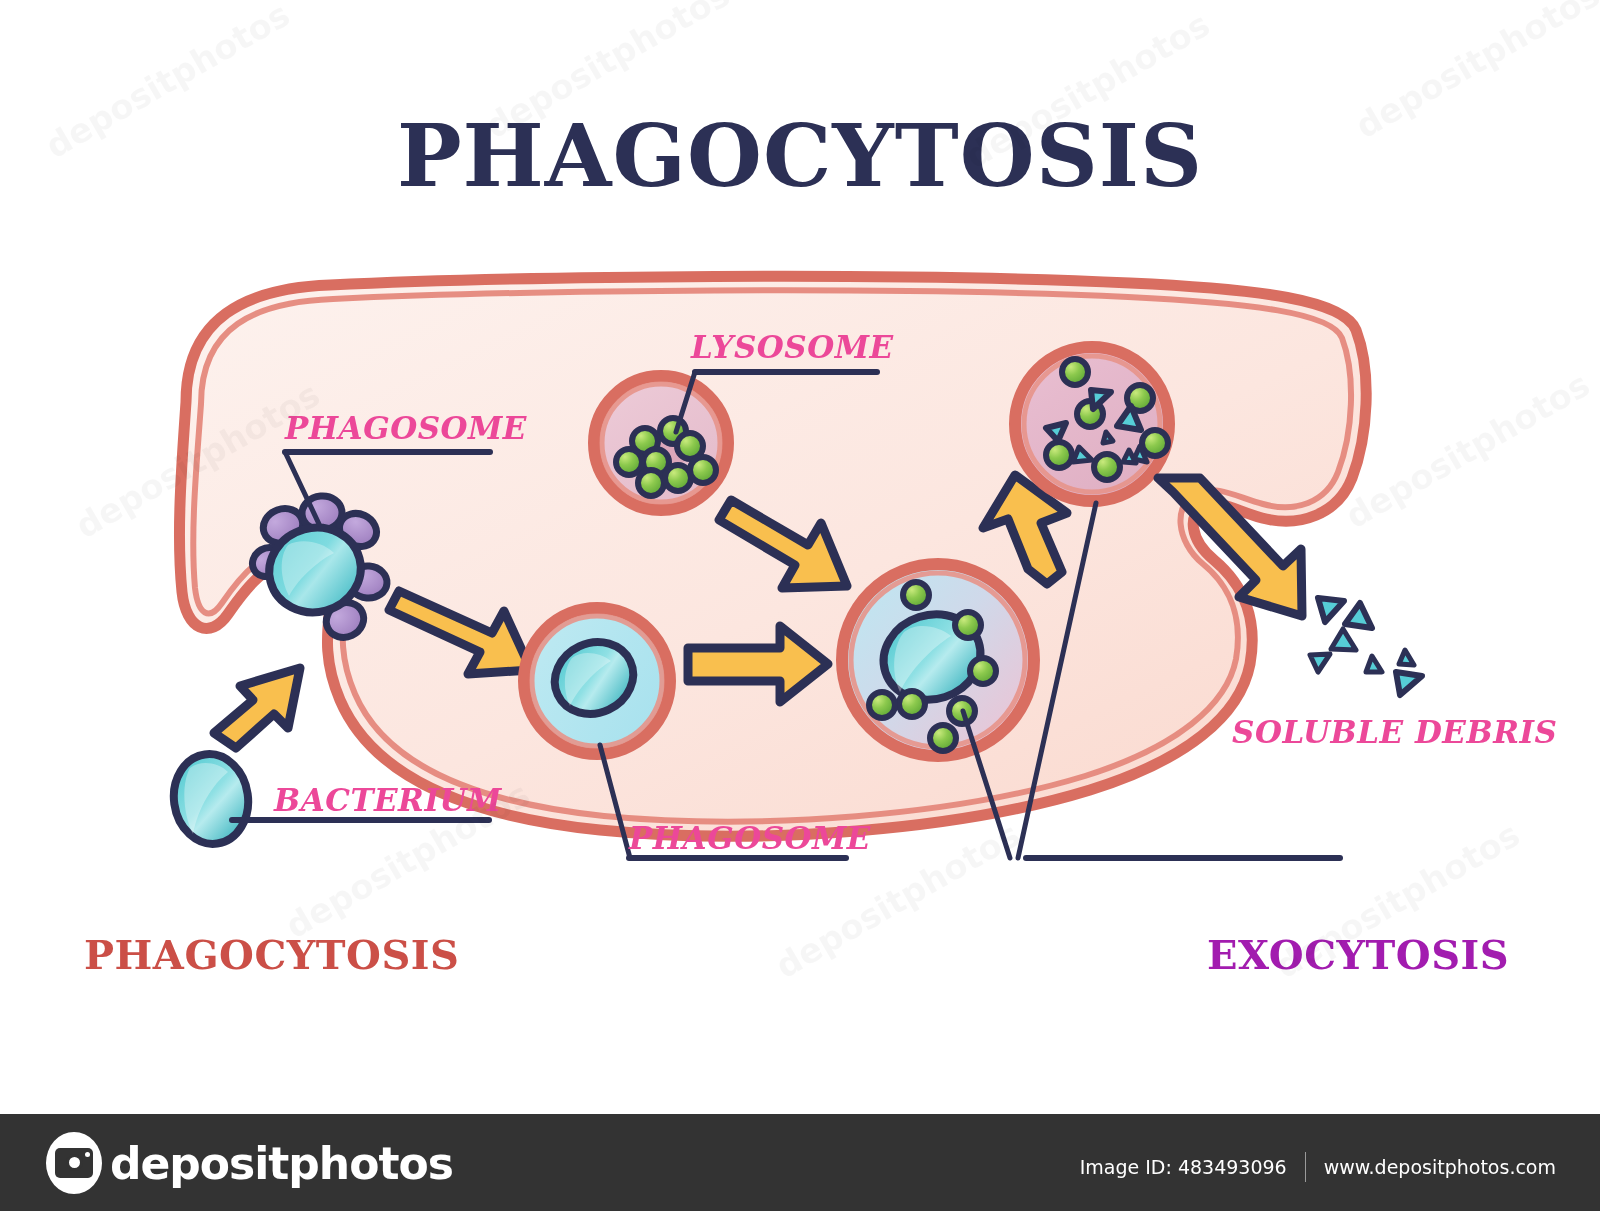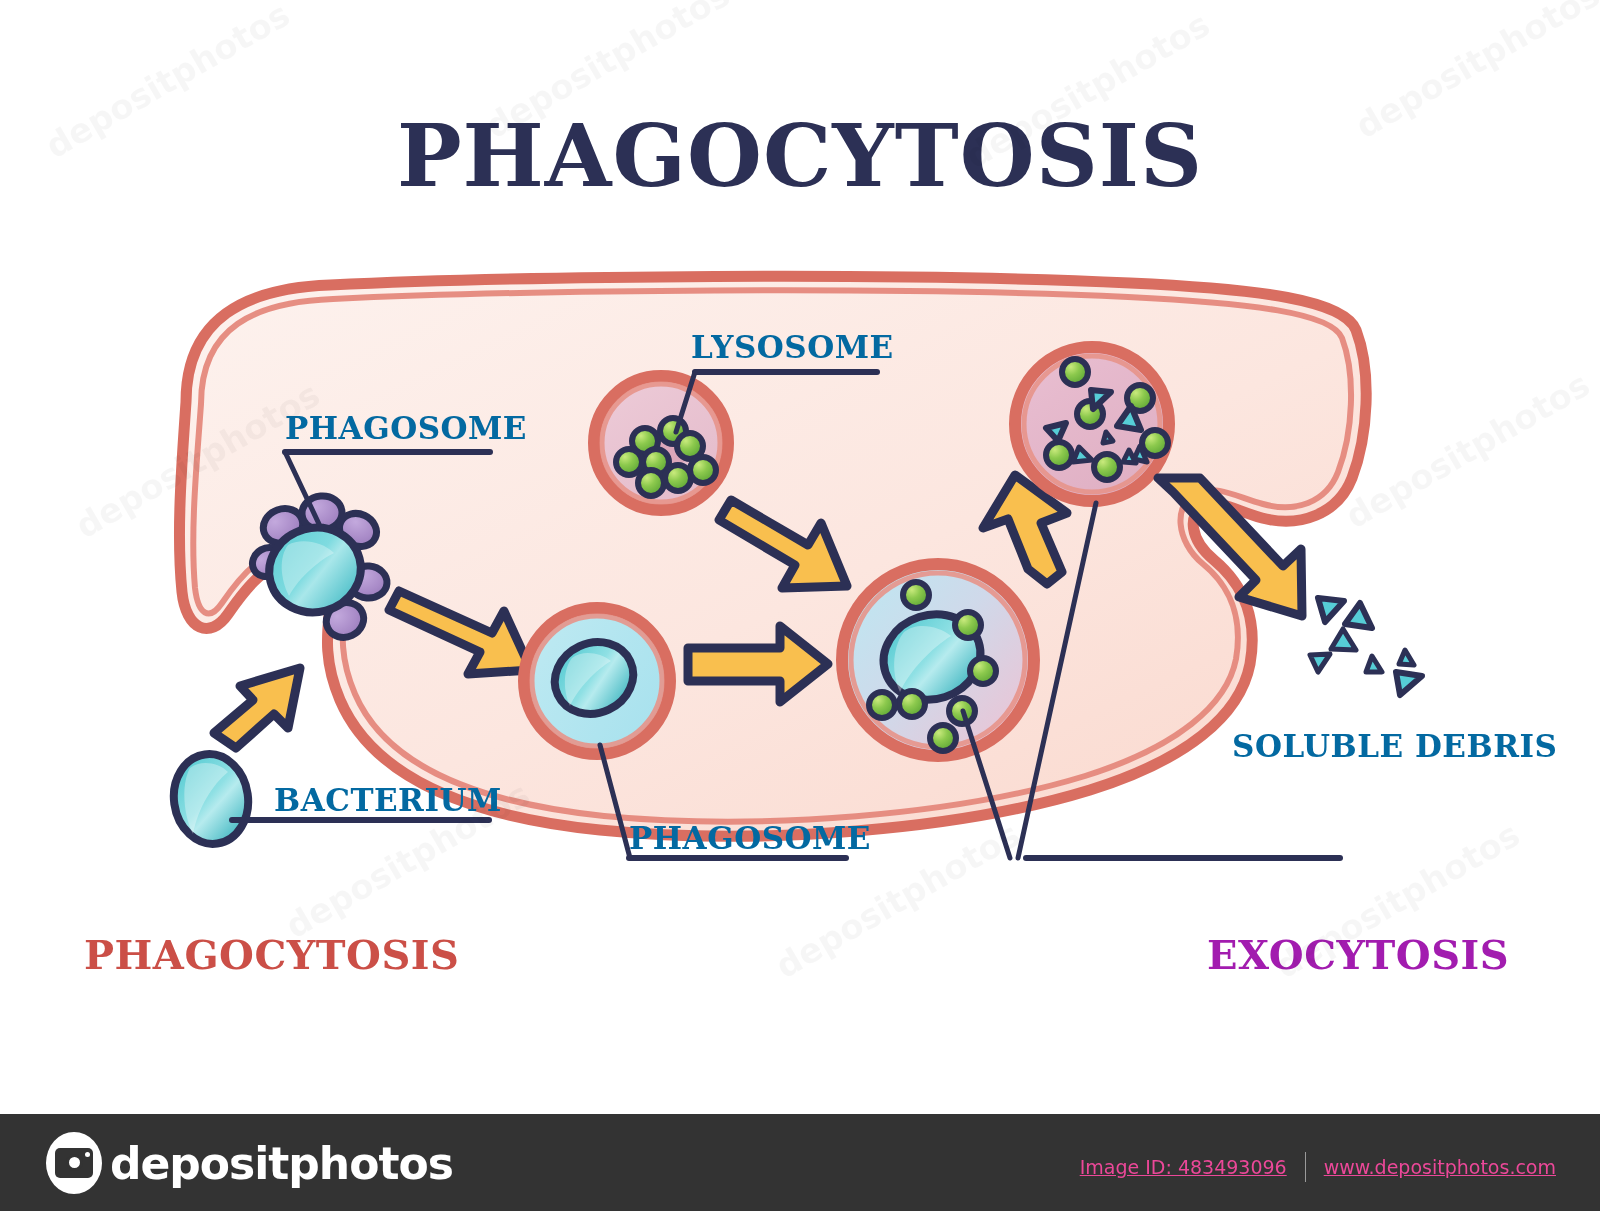--- a/index.html
+++ b/index.html
@@ -10,42 +10,43 @@
     overflow:hidden;
     position:relative;
   }
   #stage{position:absolute;left:0;top:0;width:1304px;height:1211px;}
   svg.layer{position:absolute;left:0;top:0;width:1600px;height:1211px;}
 
   .lbl{
     position:absolute;
     font-family:"DejaVu Serif", serif;
     font-weight:700;
-    color:#0369a1;
+    color:#ec4899;
     letter-spacing:0.5px;
     white-space:nowrap;
     line-height:1;
+    font-style:italic;
   }
   #title{
     position:absolute;
     left:0;top:113px;width:1600px;
     text-align:center;
     font-family:"DejaVu Serif", serif;
     font-weight:700;
     font-size:86px;
     color:#2c3055;
     letter-spacing:1px;
     line-height:1;
   }
   #lbl-receptors{left:285px;top:413px;font-size:31px;}
   #lbl-lysosome{left:691px;top:332px;font-size:31px;}
   #lbl-bacterium{left:274px;top:785px;font-size:31px;text-align:right;}
   #lbl-phagosome{left:629px;top:823px;font-size:31px;}
   #lbl-phagolyso{left:1026px;top:823px;font-size:31px;}
-  #lbl-debris{left:1232px;top:717px;font-size:31px;margin-top:14px;}
+  #lbl-debris{left:1232px;top:717px;font-size:31px;}
 
   #lbl-phago-bottom{
     position:absolute;left:84px;top:935px;
     font-family:"DejaVu Serif", serif;font-weight:700;
     font-size:40px;color:#cb4f47;letter-spacing:0.5px;white-space:nowrap;line-height:1;
   }
   #lbl-exo-bottom{
     position:absolute;left:1207px;top:935px;
     font-family:"DejaVu Serif", serif;font-weight:700;
     font-size:40px;color:#a21caf;letter-spacing:0.5px;white-space:nowrap;line-height:1;
@@ -76,21 +77,21 @@
     position:absolute;left:39px;top:20px;width:5px;height:5px;border-radius:50%;background:#ffffff;
   }
   #footer-wordmark{
     font-family:"DejaVu Sans", sans-serif;
     font-weight:700;font-size:44px;color:#ffffff;letter-spacing:-1px;
   }
   #footer-right{
     position:absolute;right:44px;top:38px;
     display:flex;align-items:center;gap:18px;
     font-family:"DejaVu Sans", sans-serif;
-    font-size:19px;color:#ec4899;text-decoration:underline;
+    font-size:19px;color:#ffffff;
   }
   #footer-right .divider{
     width:1px;height:30px;background:#9a9a9a;display:inline-block;
   }
   .wm{
     position:absolute;color:rgba(0,0,0,0.035);
     font-family:"DejaVu Sans", sans-serif;font-size:34px;font-weight:700;
     transform:rotate(-30deg);pointer-events:none;white-space:nowrap;
   }
 </style>

